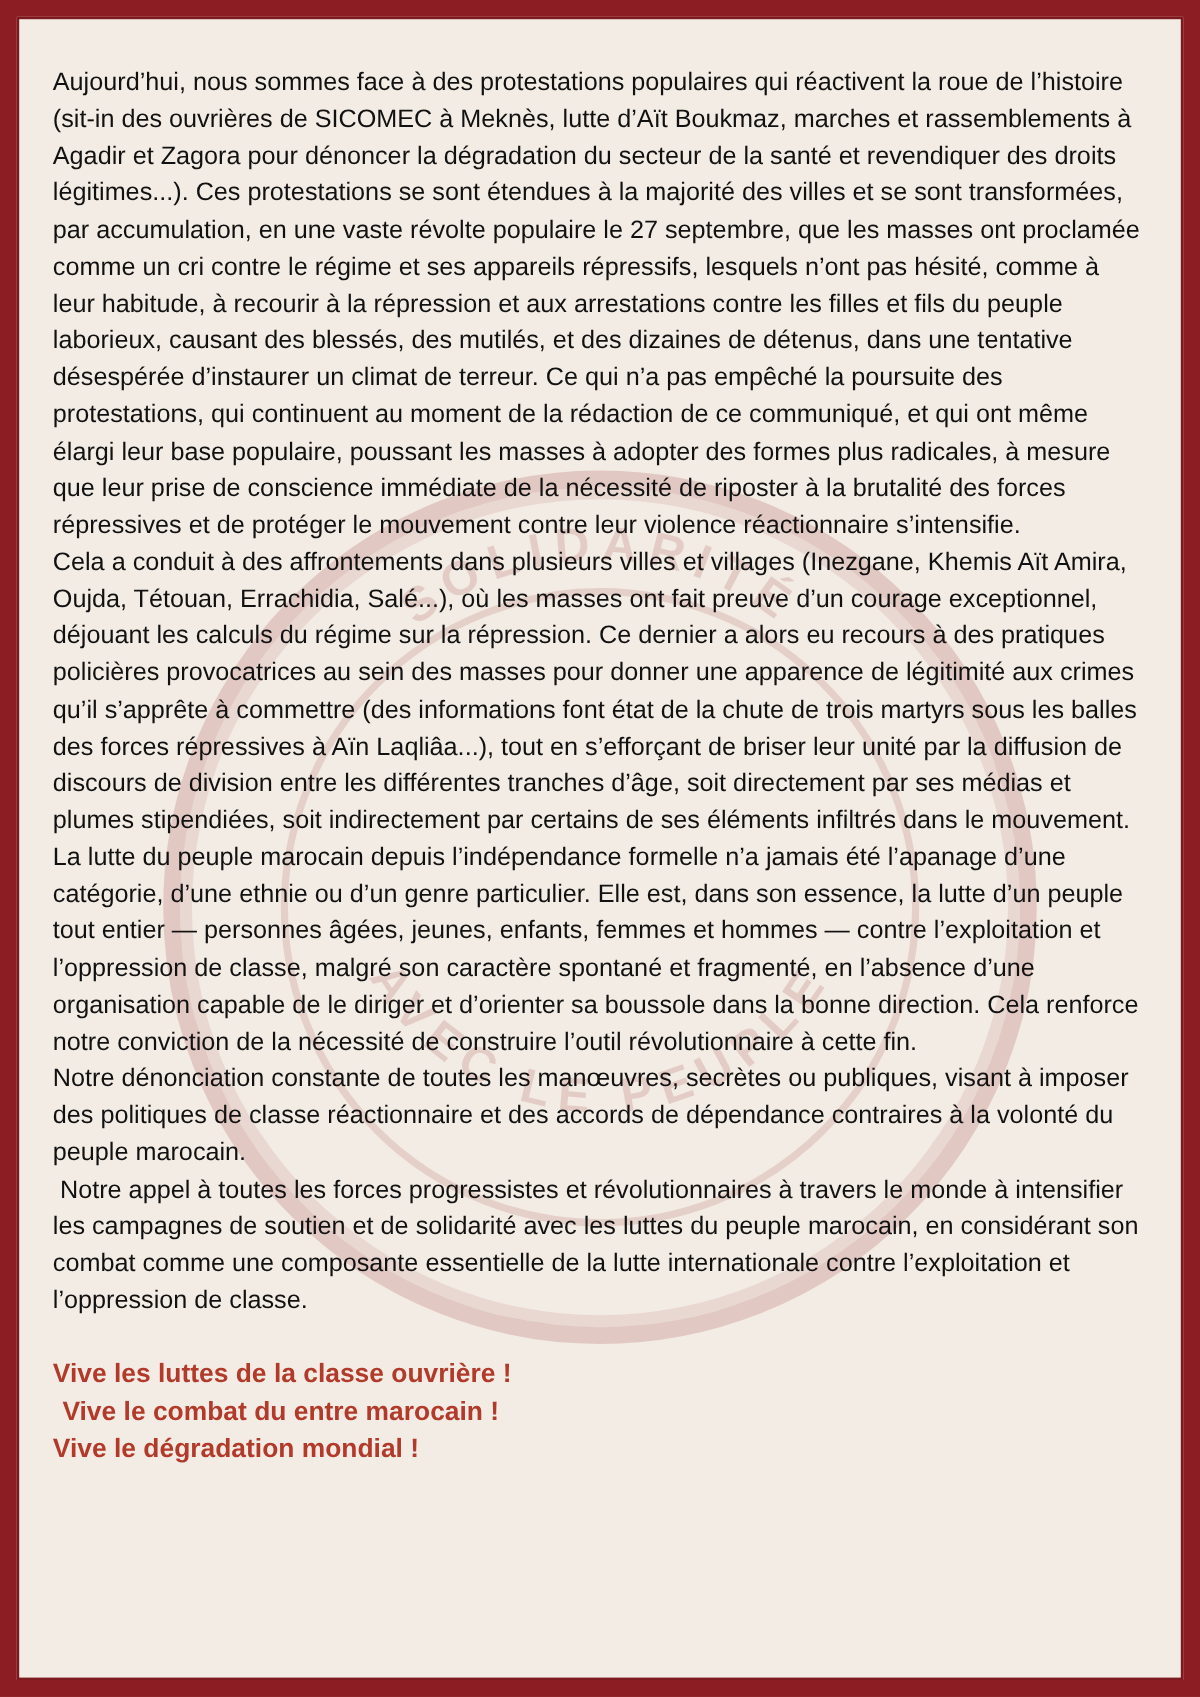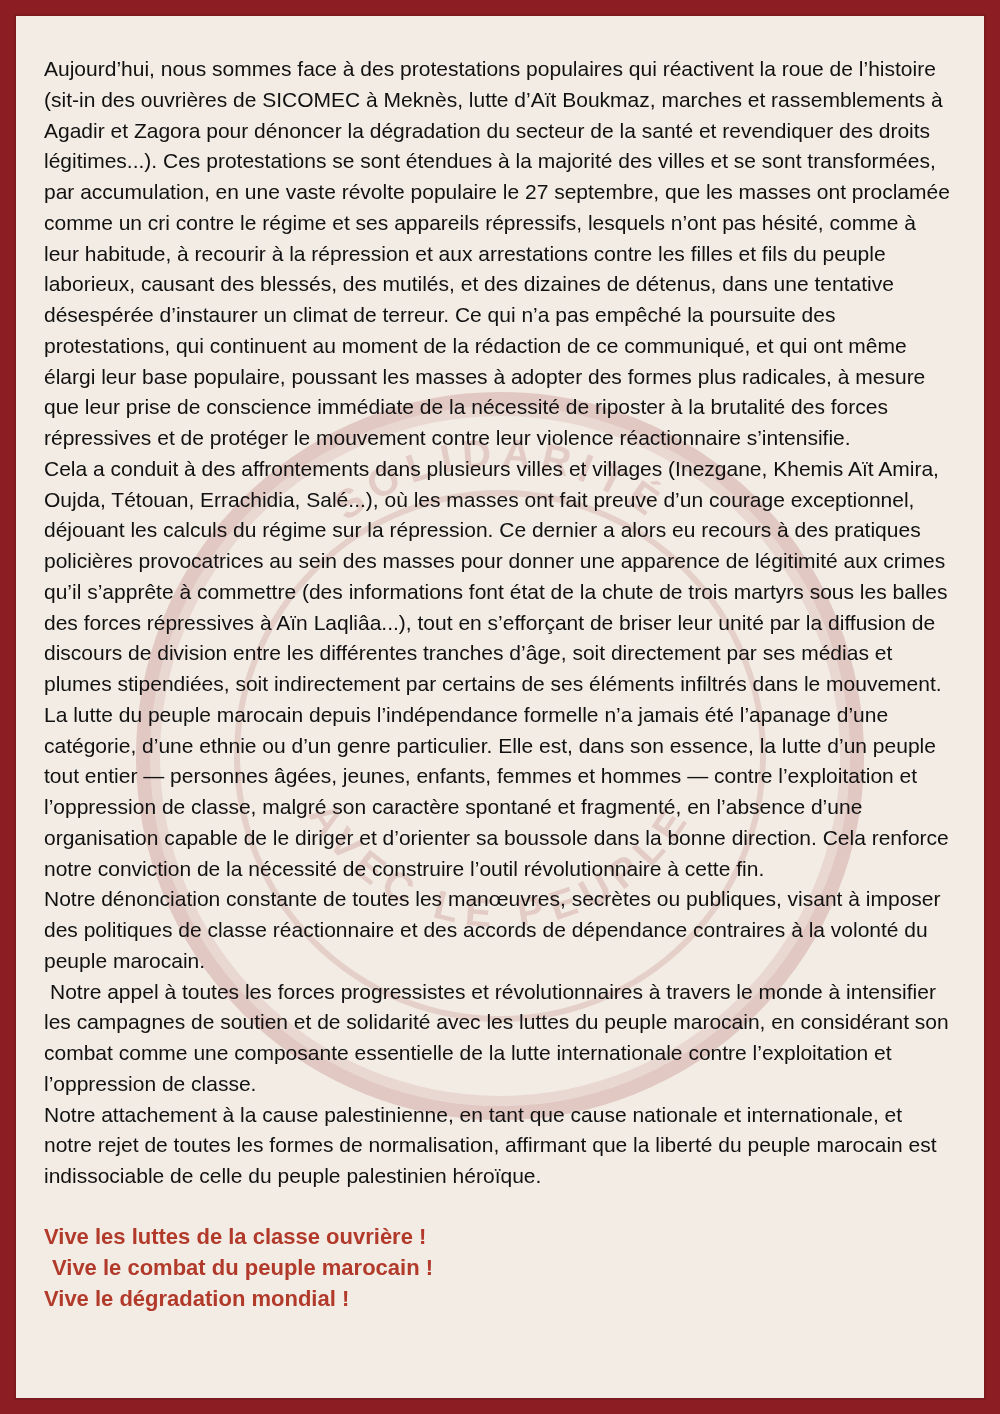--- a/index.html
+++ b/index.html
@@ -124,24 +124,23 @@
         </text>
       </svg>
     </div>
 
     <div class="content">
       <p class="body-par">Aujourd’hui, nous sommes face à des protestations populaires qui réactivent la roue de l’histoire (sit-in des ouvrières de SICOMEC à Meknès, lutte d’Aït Boukmaz, marches et rassemblements à Agadir et Zagora pour dénoncer la dégradation du secteur de la santé et revendiquer des droits légitimes...). Ces protestations se sont étendues à la majorité des villes et se sont transformées, par accumulation, en une vaste révolte populaire le 27 septembre, que les masses ont proclamée comme un cri contre le régime et ses appareils répressifs, lesquels n’ont pas hésité, comme à leur habitude, à recourir à la répression et aux arrestations contre les filles et fils du peuple laborieux, causant des blessés, des mutilés, et des dizaines de détenus, dans une tentative désespérée d’instaurer un climat de terreur. Ce qui n’a pas empêché la poursuite des protestations, qui continuent au moment de la rédaction de ce communiqué, et qui ont même élargi leur base populaire, poussant les masses à adopter des formes plus radicales, à mesure que leur prise de conscience immédiate de la nécessité de riposter à la brutalité des forces répressives et de protéger le mouvement contre leur violence réactionnaire s’intensifie.</p>
       <p class="body-par">Cela a conduit à des affrontements dans plusieurs villes et villages (Inezgane, Khemis Aït Amira, Oujda, Tétouan, Errachidia, Salé...), où les masses ont fait preuve d’un courage exceptionnel, déjouant les calculs du régime sur la répression. Ce dernier a alors eu recours à des pratiques policières provocatrices au sein des masses pour donner une apparence de légitimité aux crimes qu’il s’apprête à commettre (des informations font état de la chute de trois martyrs sous les balles des forces répressives à Aïn Laqliâa...), tout en s’efforçant de briser leur unité par la diffusion de discours de division entre les différentes tranches d’âge, soit directement par ses médias et plumes stipendiées, soit indirectement par certains de ses éléments infiltrés dans le mouvement.</p>
       <p class="body-par">La lutte du peuple marocain depuis l’indépendance formelle n’a jamais été l’apanage d’une catégorie, d’une ethnie ou d’un genre particulier. Elle est, dans son essence, la lutte d’un peuple tout entier — personnes âgées, jeunes, enfants, femmes et hommes — contre l’exploitation et l’oppression de classe, malgré son caractère spontané et fragmenté, en l’absence d’une organisation capable de le diriger et d’orienter sa boussole dans la bonne direction. Cela renforce notre conviction de la nécessité de construire l’outil révolutionnaire à cette fin.</p>
       <p class="body-par">Notre dénonciation constante de toutes les manœuvres, secrètes ou publiques, visant à imposer des politiques de classe réactionnaire et des accords de dépendance contraires à la volonté du peuple marocain.</p>
       <p class="body-par indent-space"> Notre appel à toutes les forces progressistes et révolutionnaires à travers le monde à intensifier les campagnes de soutien et de solidarité avec les luttes du peuple marocain, en considérant son combat comme une composante essentielle de la lutte internationale contre l’exploitation et l’oppression de classe.</p>
-      <p class="body-par">Notre attachement à la cause palestinienne, en tant que cause nationale et internationale, et notre rejet de toutes les formes de normalisation, affirmant que la liberté du peuple marocain est indissociable de celle du peuple palestinien héroïque.</p>
 
       <div class="slogans">
         <p class="slogan">Vive les luttes de la classe ouvrière !</p>
-        <p class="slogan ind">Vive le combat du peuple marocain !</p>
+        <p class="slogan ind">Vive le combat du entre marocain !</p>
         <p class="slogan">Vive le dégradation mondial !</p>
       </div>
 
     </div>
 
   </div>
 </div>
 
 </body></html>

